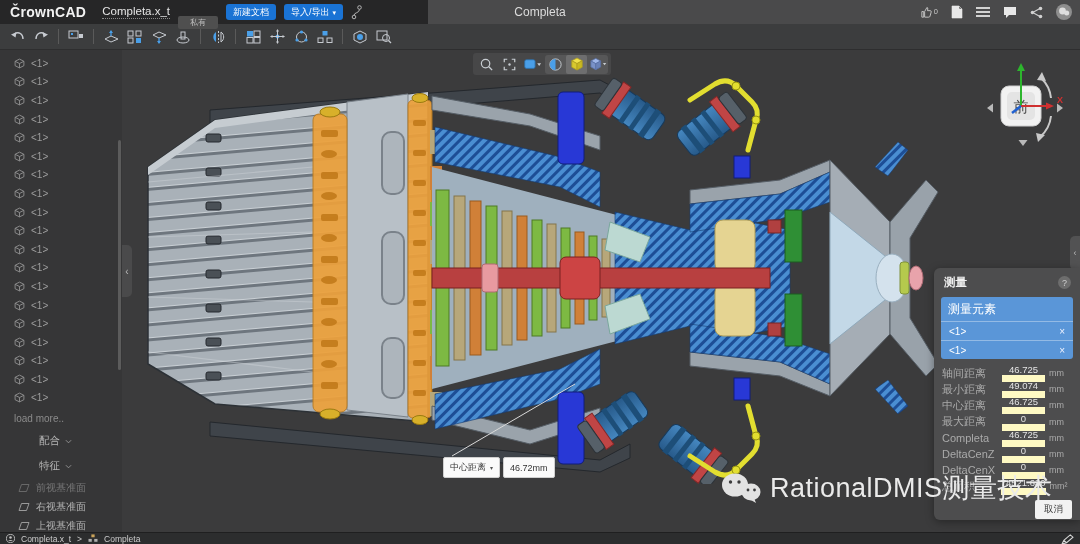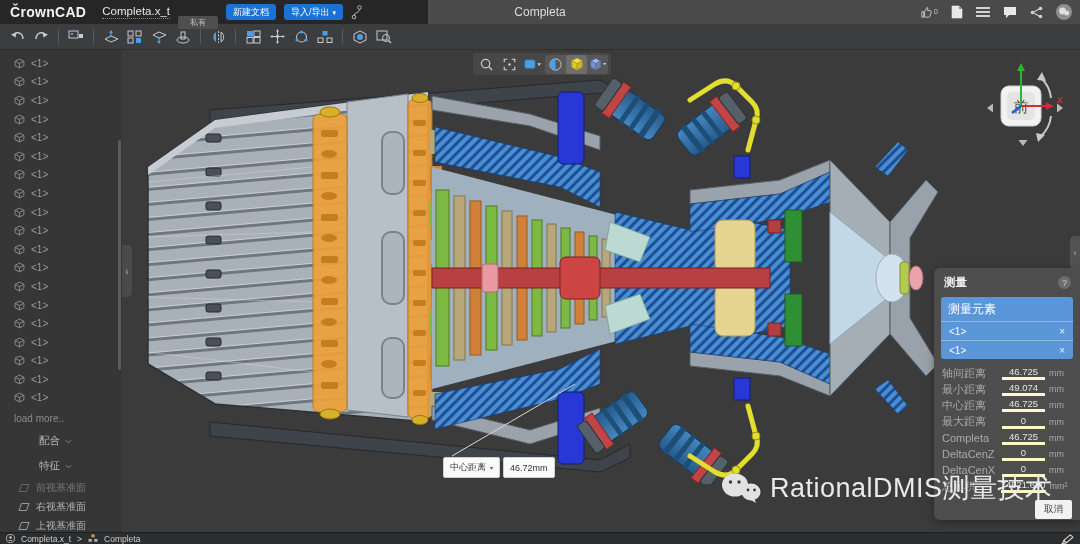--- a/index.html
+++ b/index.html
@@ -76,21 +76,21 @@
   #mp-title { color:#f0f0f0; font-size:11.5px; font-weight:bold; }
   #mp-help { width:13px; height:13px; border-radius:50%; background:#6d6d6d; color:#cfcfcf; font-size:9px;
     display:flex; align-items:center; justify-content:center; cursor:pointer; }
   #sel-box { margin:3px 7px 6px 7px; background:#5a96d8; border-radius:3px; overflow:hidden; }
   #sel-title { color:#fff; font-size:12px; padding:4px 7px 3px 7px; }
   .sel-item { display:flex; align-items:center; justify-content:space-between; height:19px;
     padding:0 8px; border-top:1px solid rgba(255,255,255,.35); color:#fff; font-size:10px; cursor:pointer; }
   .sel-x { color:#eef2ff; font-size:10px; cursor:pointer; }
   .mrow { display:flex; align-items:center; height:16.2px; padding:0 8px; }
   .mlabel { width:56px; color:#aaaaaa; font-size:11px; white-space:nowrap; }
-  .mvalue { flex:1; text-align:center; color:#e4e4e4; font-size:9.5px; border-bottom:3px solid #fef9c3; margin:0 4px; }
+  .mvalue { flex:1; text-align:center; color:#e4e4e4; font-size:9.5px; border-bottom:7px solid #fef9c3; margin:0 4px; }
   .munit { width:23px; text-align:left; color:#aaaaaa; font-size:9px; }
   #mp-footer { display:flex; justify-content:flex-end; padding:5px 8px 0 0; }
   #btn-cancel { background:#f2f2f2; color:#3d3d3d; border:none; border-radius:2px;
     font-size:9.5px; padding:3px 9px; cursor:pointer; }
 
   
   #watermark { position:absolute; left:598px; top:420px; display:flex; align-items:flex-end; gap:8px; z-index:9; pointer-events:none; }
   #watermark span { color:#eaeaea; font-size:27px; letter-spacing:.5px; }
 
   

